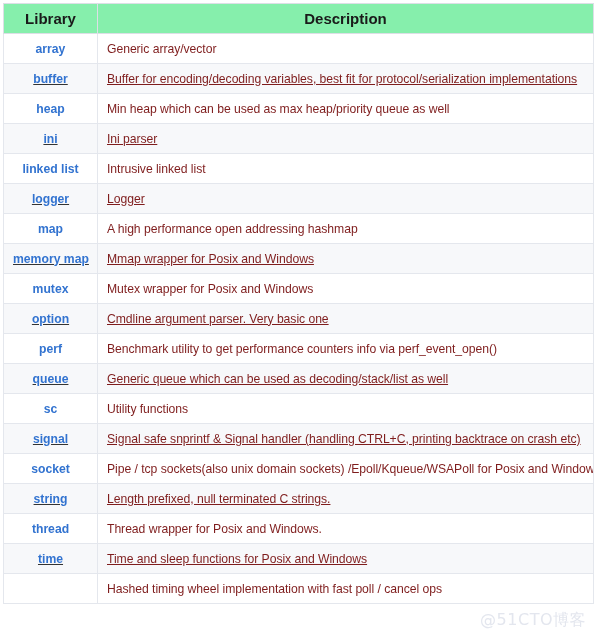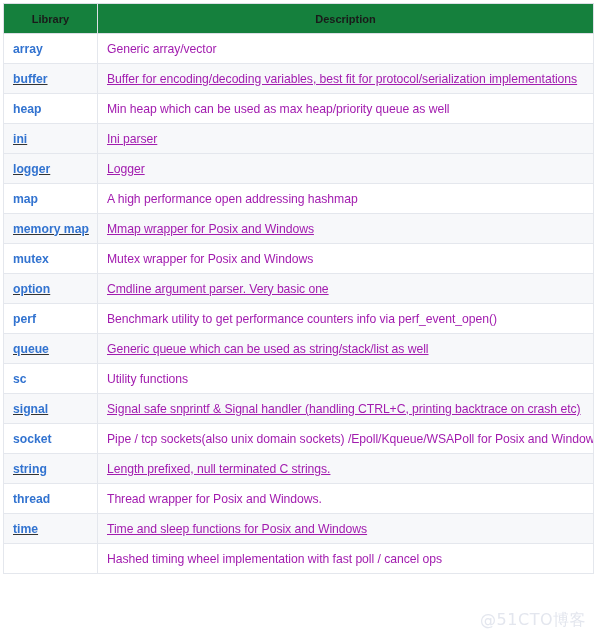--- a/index.html
+++ b/index.html
@@ -29,26 +29,26 @@
     table-layout: fixed;
     border: 1px solid #dcdfe6;
     background: #ffffff;
   }
 
   table.lib-table col.col-library { width: 94px; }
   table.lib-table col.col-description { width: 496px; }
 
   table.lib-table thead th {
     height: 29px;
-    font-size: 11px;
+    font-size: 15px;
     font-weight: bold;
     color: #1a1a1a;
     text-align: center;
     border: 1px solid #dcdfe6;
-    background: #15803d;
+    background: #86efac;
     padding: 0 6px;
     vertical-align: middle;
   }
 
   table.lib-table tbody td {
     height: 29px;
     font-size: 12.2px;
     border: 1px solid #e4e7ed;
     padding: 0 9px;
     vertical-align: middle;
@@ -59,33 +59,33 @@
 
   table.lib-table tbody tr.stripe td {
     background: #f7f8fa;
     text-decoration: underline;
   }
   table.lib-table tbody tr.plain td {
     background: #ffffff;
   }
 
   td.lib-cell {
-    text-align: left;
+    text-align: center;
     padding-left: 14px;
   }
 
   td.lib-cell a.lib-link {
     color: #3273d0;
     font-weight: bold;
     text-decoration: none;
     font-size: 12.2px;
   }
 
   td.desc-cell {
-    color: #a21caf;
+    color: #7f1d1d;
     letter-spacing: -0.05px;
   }
 
   .watermark {
     position: absolute;
     right: 14px;
     bottom: 9px;
     font-size: 16px;
     color: #e3e6ee;
     font-family: "DejaVu Sans", sans-serif;
@@ -120,20 +120,24 @@
           <td class="desc-cell">Buffer for encoding/decoding variables, best fit for protocol/serialization implementations</td>
         </tr>
         <tr class="plain">
           <td class="lib-cell"><a class="lib-link" href="#">heap</a></td>
           <td class="desc-cell">Min heap which can be used as max heap/priority queue as well</td>
         </tr>
         <tr class="stripe">
           <td class="lib-cell"><a class="lib-link" href="#">ini</a></td>
           <td class="desc-cell">Ini parser</td>
         </tr>
+        <tr class="plain">
+          <td class="lib-cell"><a class="lib-link" href="#">linked list</a></td>
+          <td class="desc-cell">Intrusive linked list</td>
+        </tr>
         <tr class="stripe">
           <td class="lib-cell"><a class="lib-link" href="#">logger</a></td>
           <td class="desc-cell">Logger</td>
         </tr>
         <tr class="plain">
           <td class="lib-cell"><a class="lib-link" href="#">map</a></td>
           <td class="desc-cell">A high performance open addressing hashmap</td>
         </tr>
         <tr class="stripe">
           <td class="lib-cell"><a class="lib-link" href="#">memory map</a></td>
@@ -146,21 +150,21 @@
         <tr class="stripe">
           <td class="lib-cell"><a class="lib-link" href="#">option</a></td>
           <td class="desc-cell">Cmdline argument parser. Very basic one</td>
         </tr>
         <tr class="plain">
           <td class="lib-cell"><a class="lib-link" href="#">perf</a></td>
           <td class="desc-cell">Benchmark utility to get performance counters info via perf_event_open()</td>
         </tr>
         <tr class="stripe">
           <td class="lib-cell"><a class="lib-link" href="#">queue</a></td>
-          <td class="desc-cell">Generic queue which can be used as string/stack/list as well</td>
+          <td class="desc-cell">Generic queue which can be used as decoding/stack/list as well</td>
         </tr>
         <tr class="plain">
           <td class="lib-cell"><a class="lib-link" href="#">sc</a></td>
           <td class="desc-cell">Utility functions</td>
         </tr>
         <tr class="stripe">
           <td class="lib-cell"><a class="lib-link" href="#">signal</a></td>
           <td class="desc-cell">Signal safe snprintf &amp; Signal handler (handling CTRL+C, printing backtrace on crash etc)</td>
         </tr>
         <tr class="plain">

